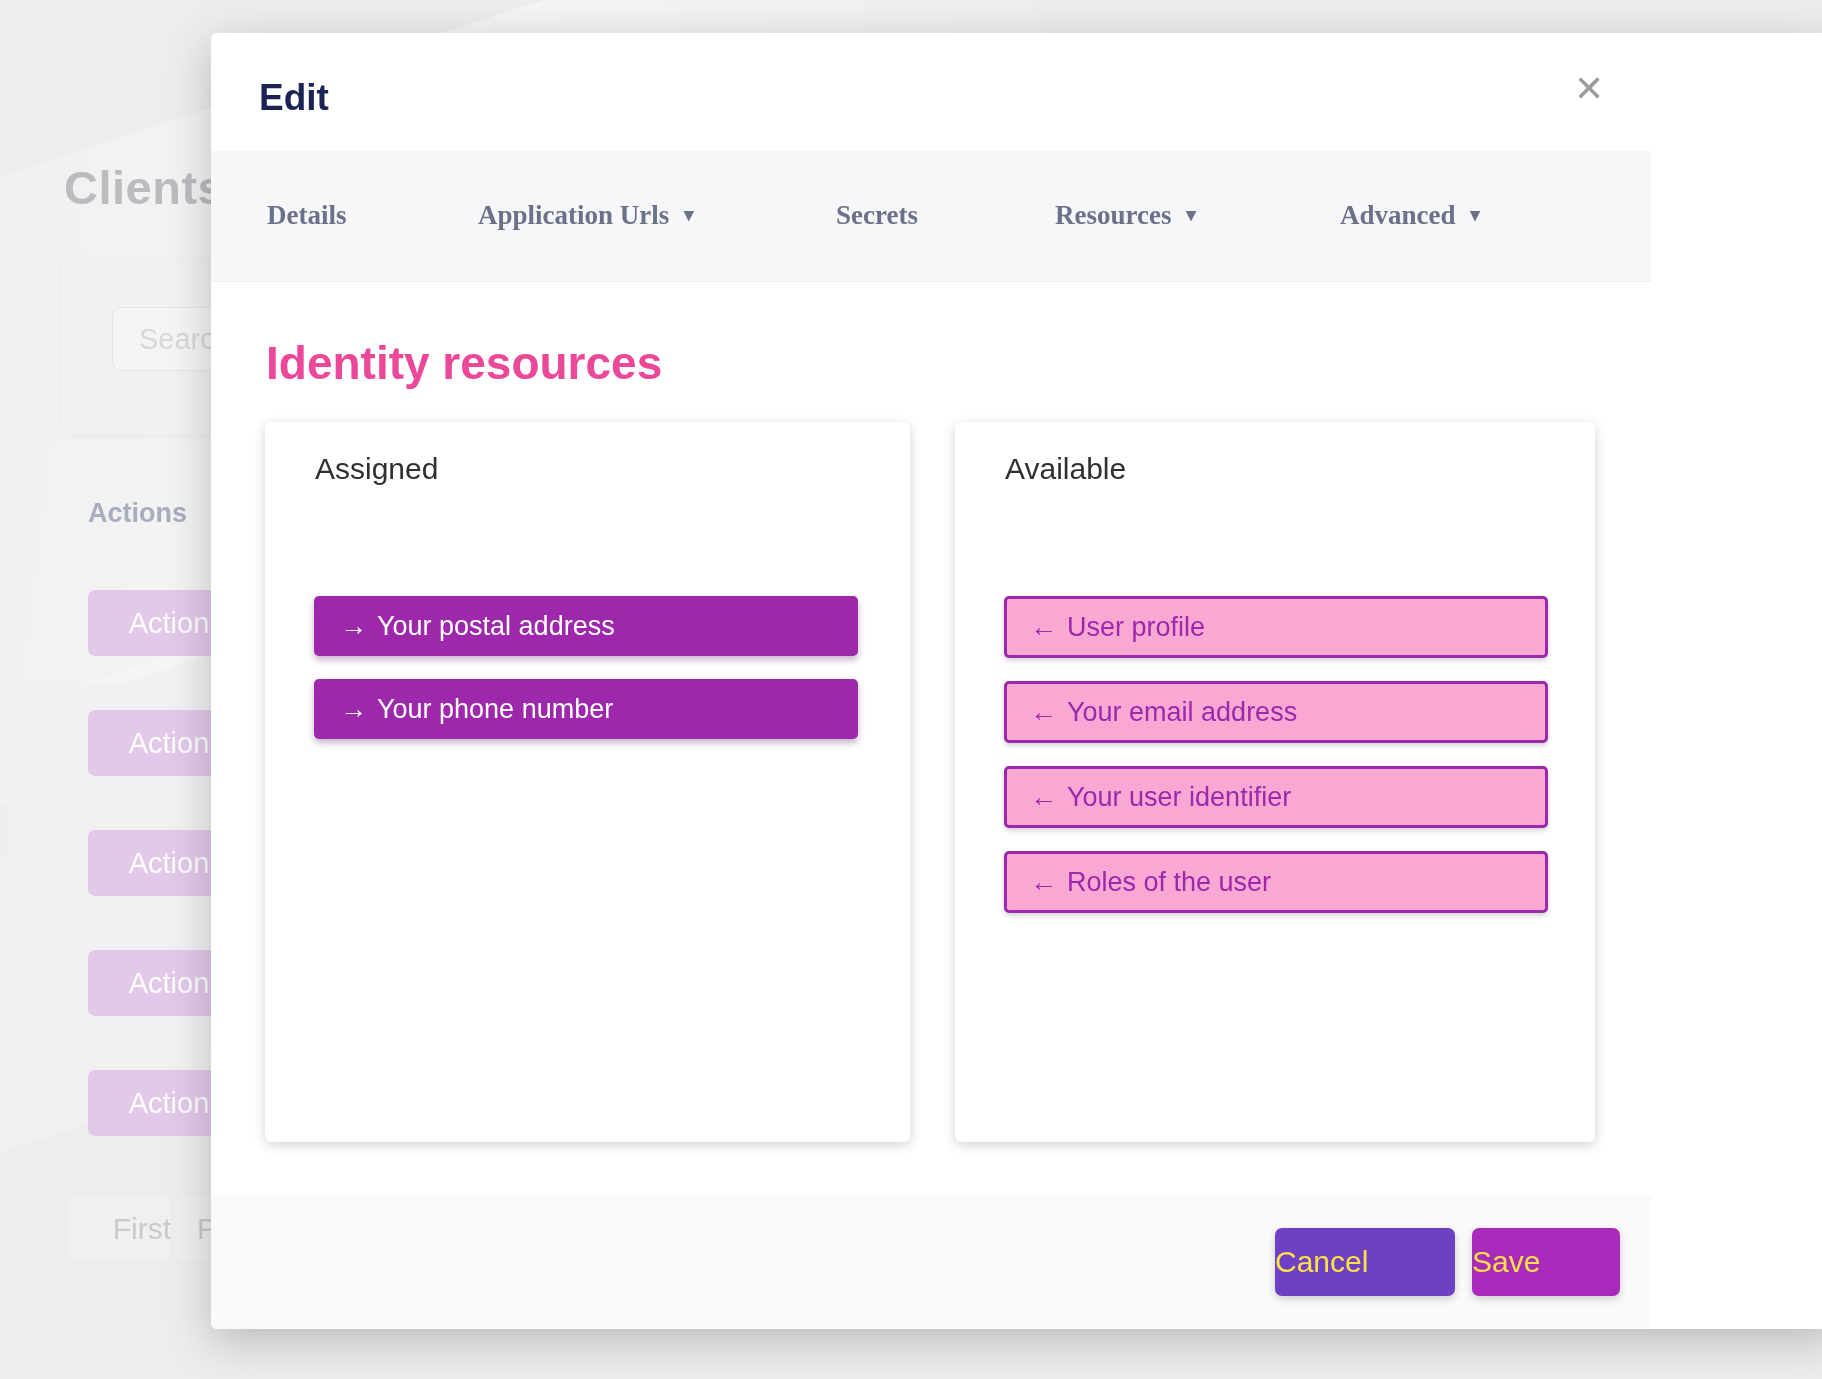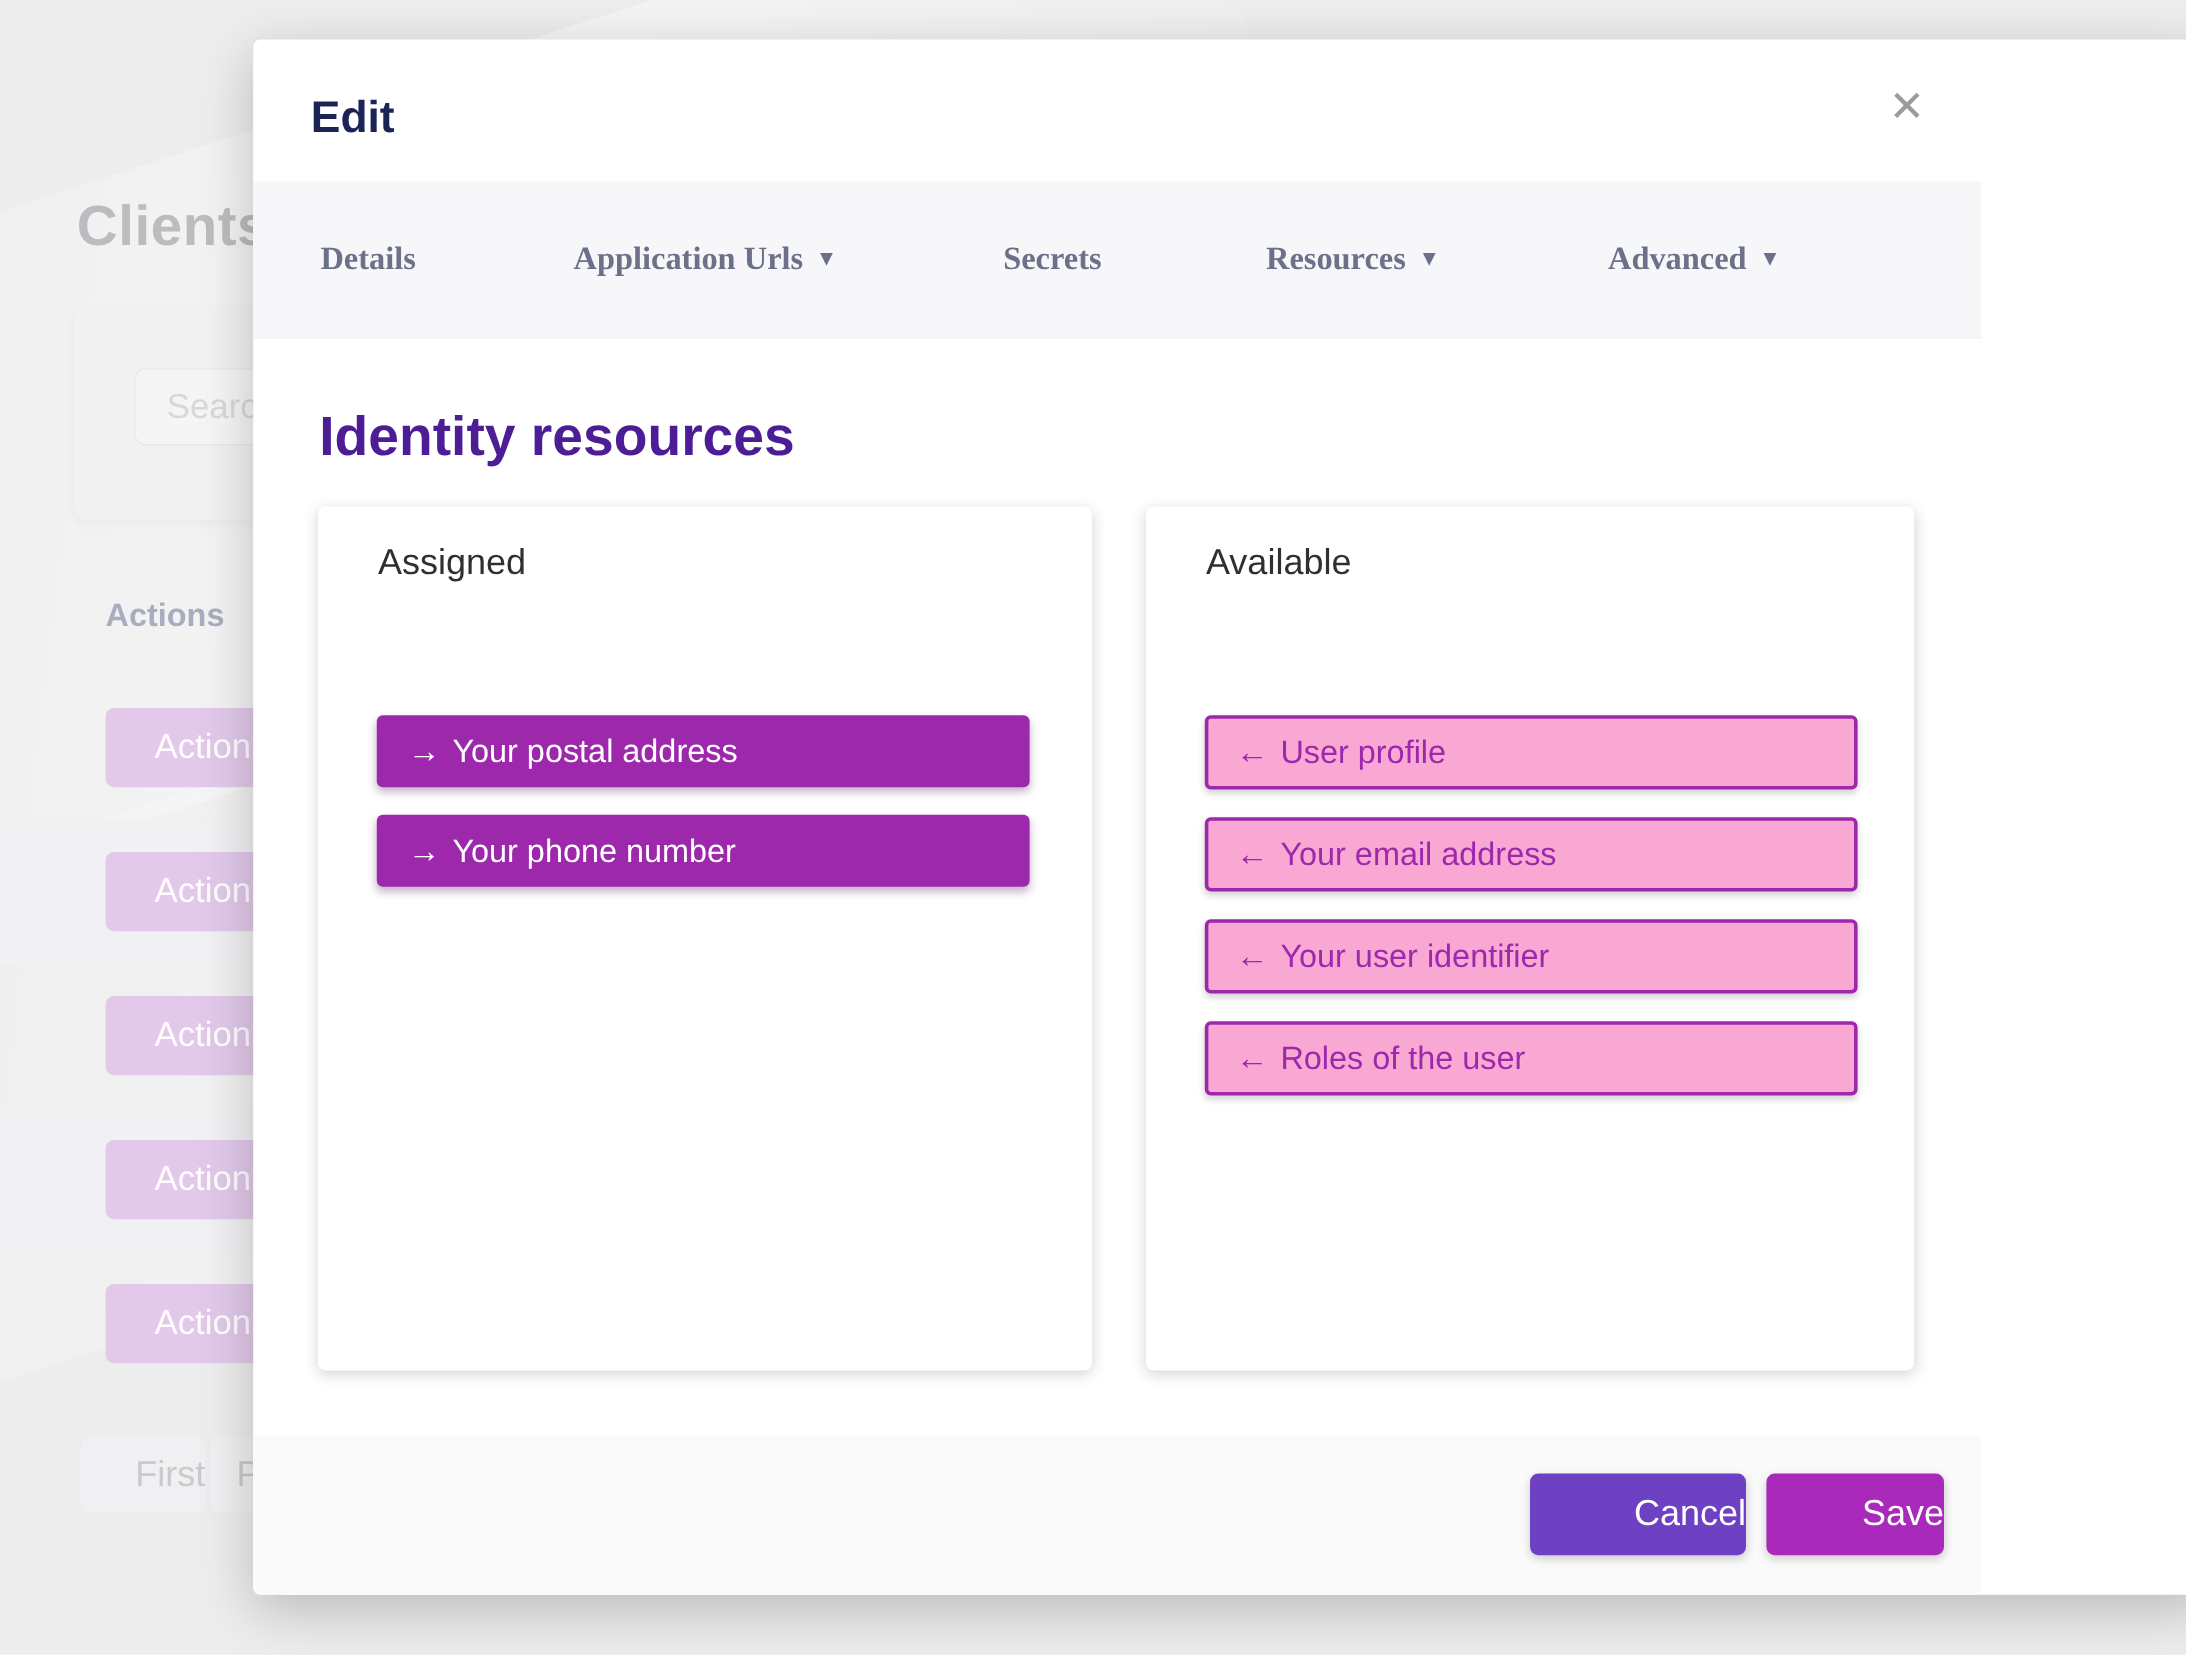--- a/index.html
+++ b/index.html
@@ -81,21 +81,21 @@
   }
   .tab .caret { display:inline-block; font-size:19px; margin-left:8px; transform:translateY(-3px); }
   .tab.t-details  { left:56px; }
   .tab.t-appurls  { left:267px; }
   .tab.t-secrets  { left:625px; }
   .tab.t-resources{ left:844px; }
   .tab.t-advanced { left:1129px; }
 
   .section-title {
     position:absolute; left:55px; top:303px;
-    font-size:46px; font-weight:700; color:#4c1d95;
+    font-size:46px; font-weight:700; color:#ec4899;
   }
 
   .panel {
     position:absolute; top:389px; width:645px; height:720px;
     background:#fff; border-radius:6px;
     box-shadow:0 3px 12px rgba(0,0,0,0.18);
   }
   .panel.assigned  { left:54px; }
   .panel.available { left:744px; width:640px; }
   .panel-label {
@@ -120,21 +120,21 @@
     border:3px solid var(--accent); margin-bottom:15px; padding-left:23px;
     box-shadow:0 3px 5px rgba(0,0,0,0.16);
   }
 
   .modal-footer {
     position:absolute; left:0; top:1163px; width:1440px; height:133px;
     background:#fafafb; border-radius:0 0 6px 6px;
   }
   .footer-btn {
     position:absolute; top:32px; height:68px; border:none; border-radius:7px; cursor:pointer;
-    font-family:inherit; font-size:30px; color:#ffffff; text-align:right;
+    font-family:inherit; font-size:30px; color:#fde047; text-align:left;
   }
   .footer-btn.cancel { left:1064px; width:180px; background:var(--cancel); box-shadow:0 3px 8px rgba(0,0,0,0.18); }
   .footer-btn.save   { left:1261px; width:148px; background:var(--save);   box-shadow:0 3px 8px rgba(0,0,0,0.18); }
 </style>
 </head>
 <body>
 
 <div id="stage">
 
   <div class="bg-streak s1"></div>

